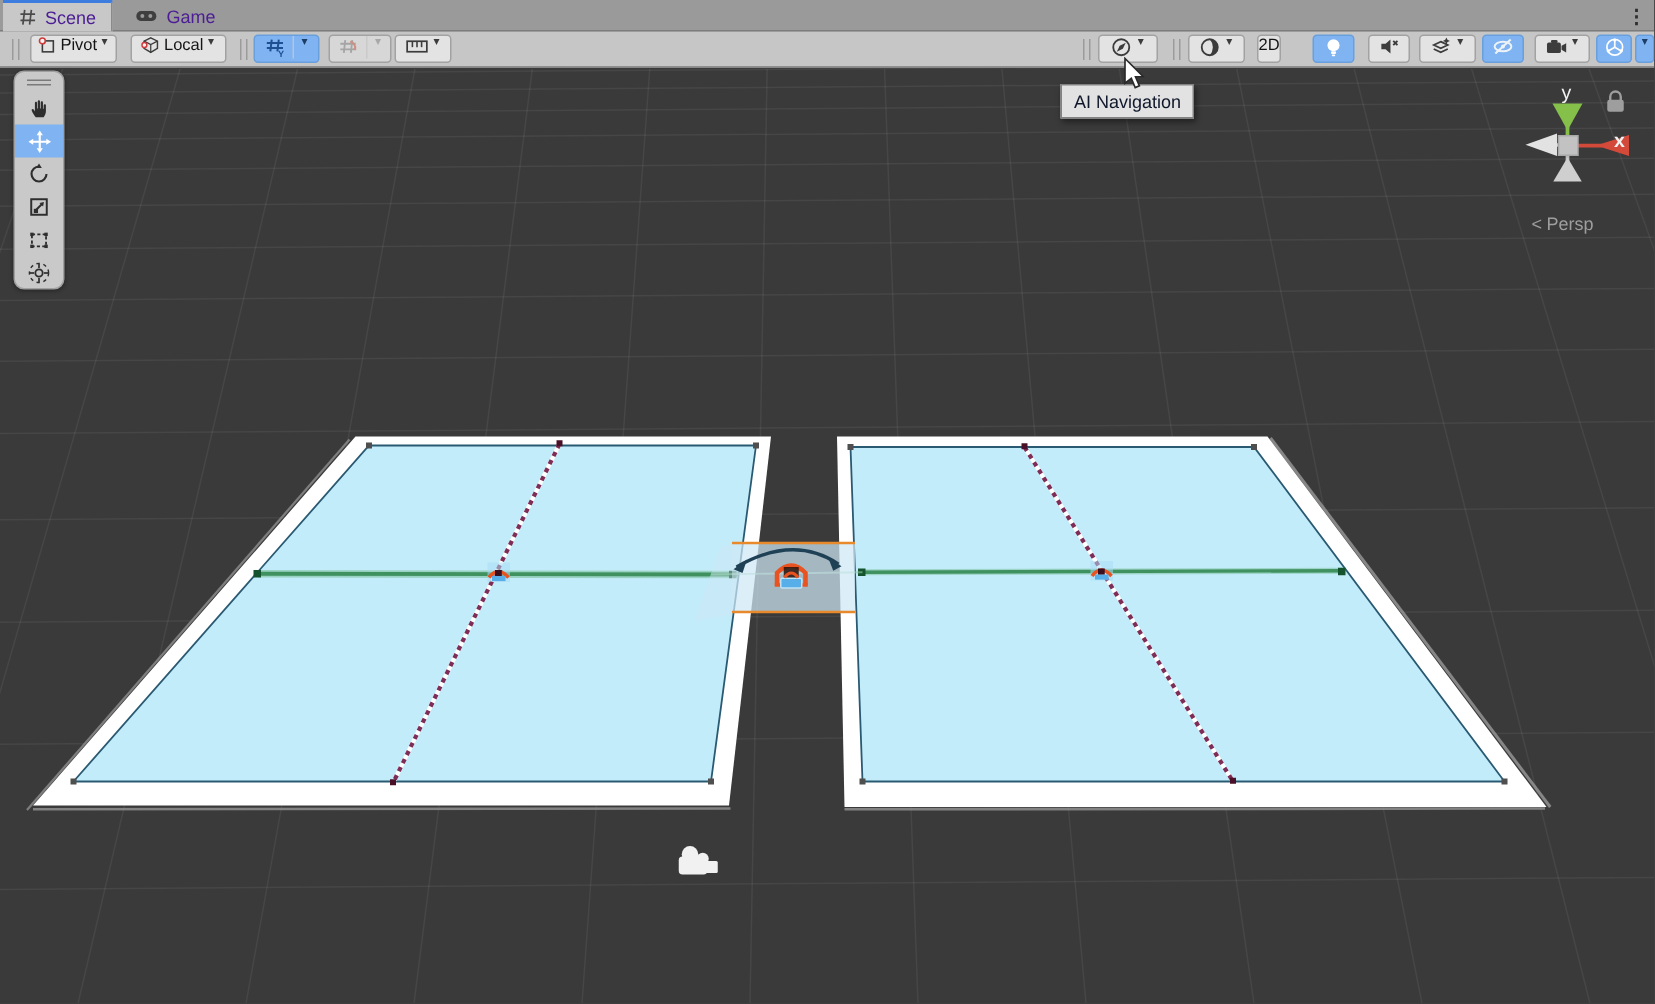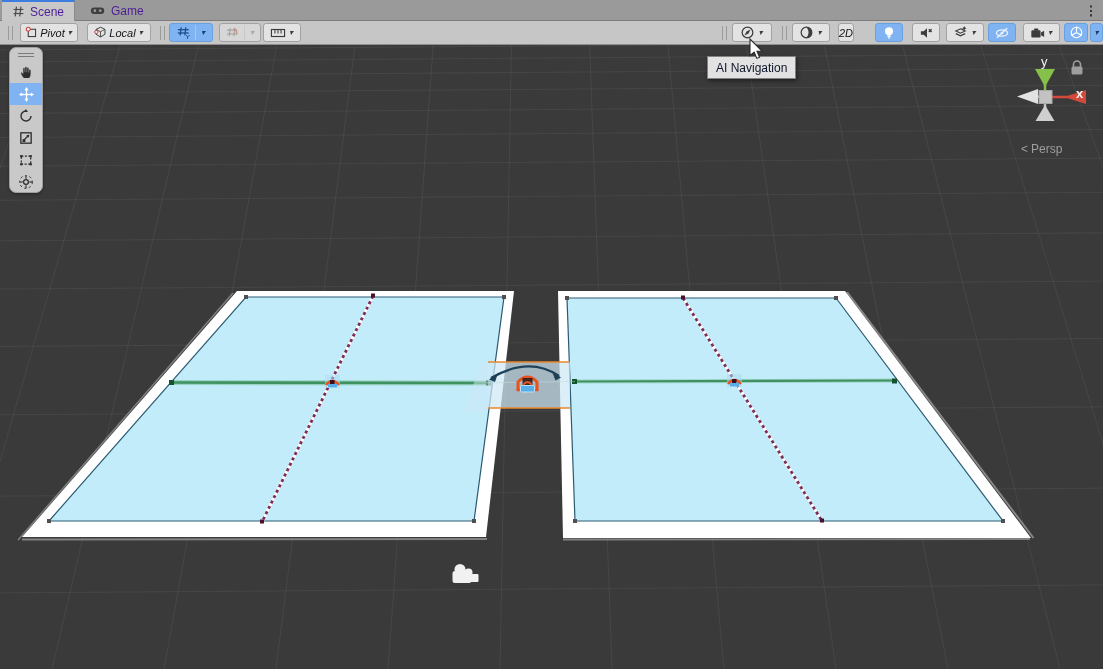--- a/index.html
+++ b/index.html
@@ -9,21 +9,21 @@
   
   .tabbar{position:absolute;left:0;top:0;width:1103px;height:21px;background:#9a9a9a;border-bottom:1px solid #7c7c7c;}
   .tab{position:absolute;top:0;height:21px;display:flex;align-items:center;gap:5px;padding:0 10px;font-size:12px;color:#4c1d95;}
   .tab.active{background:#c8c8c8;border-top:2px solid #3d7de0;border-right:1px solid #8a8a8a;}
   .tab.inactive{background:transparent;}
   .kebab{position:absolute;right:4px;top:0;width:16px;height:21px;color:#2e2e2e;font-size:13px;line-height:21px;text-align:center;font-weight:bold;cursor:default;}
 
   
   .toolbar{position:absolute;left:0;top:21px;width:1103px;height:24px;background:#c6c6c6;border-bottom:1px solid #8e8e8e;}
   .sep{position:absolute;top:5px;width:5px;height:14px;border-left:1px solid #9b9b9b;border-right:1px solid #9b9b9b;}
-  .tbtn{position:absolute;top:2px;height:19px;border:1px solid #a2a2a2;background:#e3e3e3;border-radius:3px;display:flex;align-items:center;justify-content:center;font-size:11px;color:#141414;gap:2px;padding:0 3px;cursor:default;font-style:italic;}
+  .tbtn{position:absolute;top:2px;height:19px;border:1px solid #a2a2a2;background:#e3e3e3;border-radius:3px;display:flex;justify-content:center;font-size:11px;color:#141414;gap:2px;padding:0 3px;cursor:default;}
   .tbtn.active{background:#7fb3f1;border-color:#699fdd;}
   .tbtn.disabled{background:#d7d7d7;}
   .tbtn .caret{font-size:8px;color:#3c3c3c;line-height:1;padding:0 1px;}
   .tbtn.active .caret{color:#1d3c66;}
   .tbtn.disabled .caret{color:#a8a8a8;}
   .splitdiv{width:1px;height:15px;background:#b4c6de;margin:0 2px;}
 
   
   .palette{position:absolute;left:9px;top:47px;width:34px;height:146px;background:#c9c9c9;border:1px solid #9f9f9f;border-radius:7px;box-shadow:0 1px 3px rgba(0,0,0,.35);}
   .pal-handle{height:13px;display:flex;flex-direction:column;align-items:center;justify-content:center;gap:2px;}

